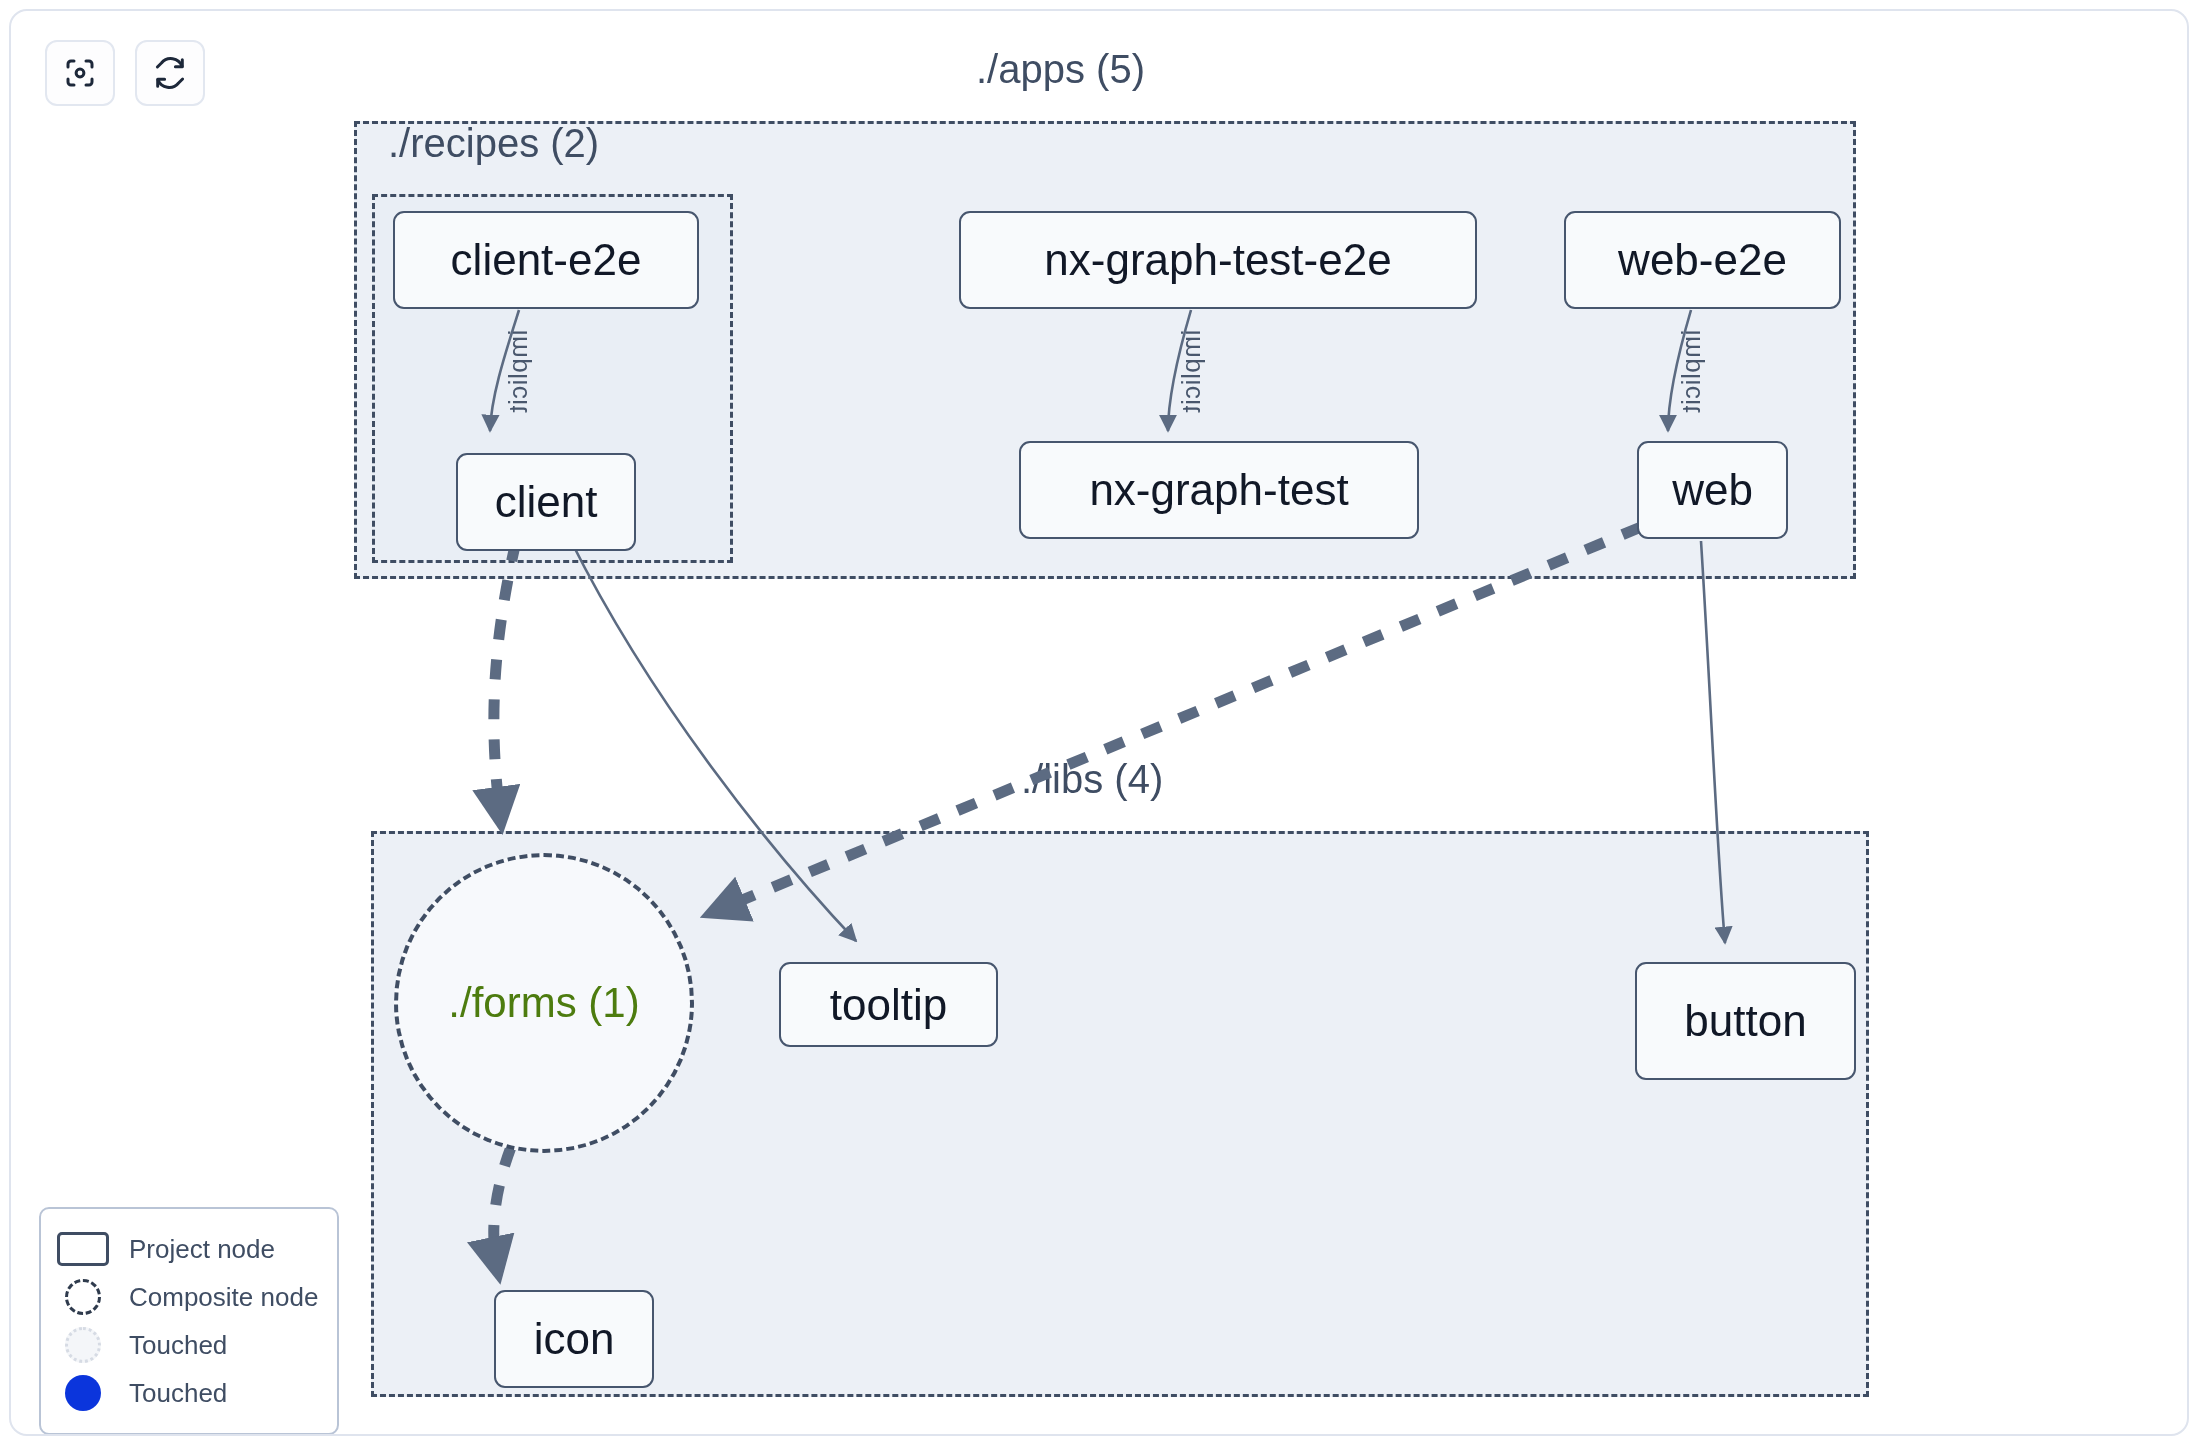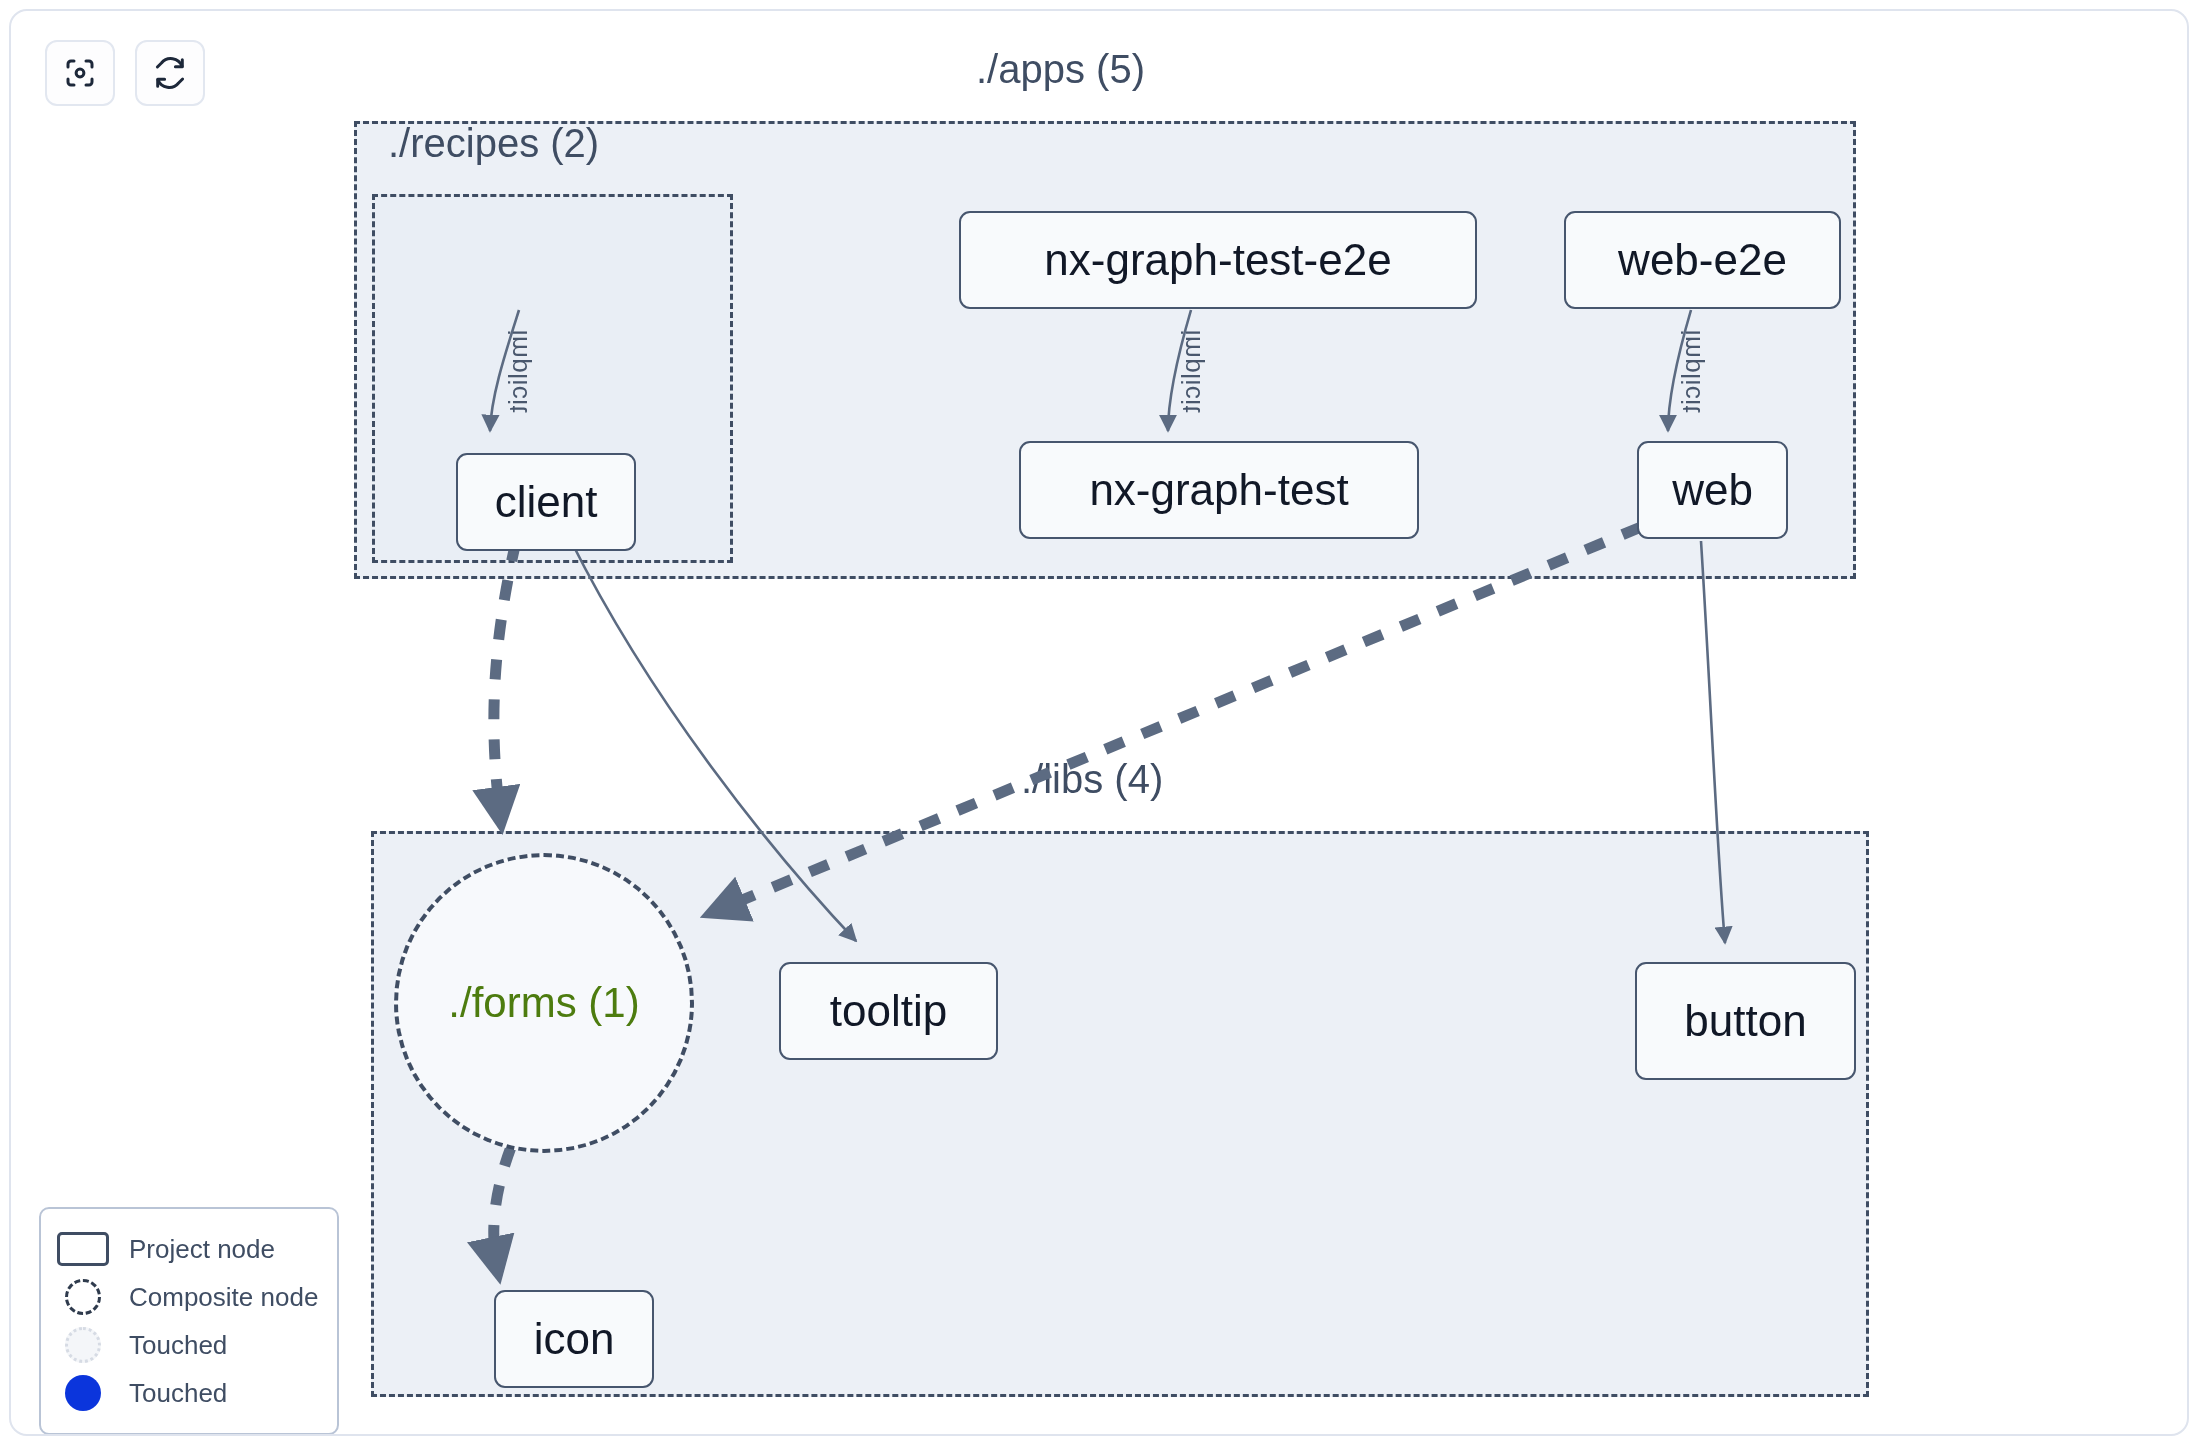--- a/index.html
+++ b/index.html
@@ -271,20 +271,23 @@
 
       <path d="M 1690 530 C 1700 690 1706 840 1714 932" fill="none" stroke="#5c6b82" stroke-width="2.6" marker-end="url(#arrow-thin)"></path>
 
       <path d="M 500 1136 C 480 1190 480 1228 487 1262" fill="none" stroke="#5c6b82" stroke-width="11" stroke-dasharray="20 20" stroke-linecap="butt" marker-end="url(#arrow-thick)"></path>
     </svg>
 
     <div class="edge-label" style="left:452px; top:345px; width:110px; text-align:center;">implicit</div>
     <div class="edge-label" style="left:1125px; top:345px; width:110px; text-align:center;">implicit</div>
     <div class="edge-label" style="left:1625px; top:345px; width:110px; text-align:center;">implicit</div>
 
+    <div class="node" style="left:382px; top:200px; width:306px; height:98px;">
+      <span class="node-label">client-e2e</span>
+    </div>
 
     <div class="node" style="left:948px; top:200px; width:518px; height:98px;">
       <span class="node-label">nx-graph-test-e2e</span>
     </div>
 
     <div class="node" style="left:1553px; top:200px; width:277px; height:98px;">
       <span class="node-label">web-e2e</span>
     </div>
 
     <div class="node" style="left:445px; top:442px; width:180px; height:98px;">
@@ -292,21 +295,21 @@
     </div>
 
     <div class="node" style="left:1008px; top:430px; width:400px; height:98px;">
       <span class="node-label">nx-graph-test</span>
     </div>
 
     <div class="node" style="left:1626px; top:430px; width:151px; height:98px;">
       <span class="node-label">web</span>
     </div>
 
-    <div class="node" style="left:768px; top:951px; width:219px; height:98px;">
+    <div class="node" style="left:768px; top:951px; width:219px; height:85px;">
       <span class="node-label">tooltip</span>
     </div>
 
     <div class="node" style="left:1624px; top:951px; width:221px; height:118px;">
       <span class="node-label">button</span>
     </div>
 
     <div class="node" style="left:452px; top:1279px; width:160px; height:98px;margin-left:31px;">
       <span class="node-label">icon</span>
     </div>

